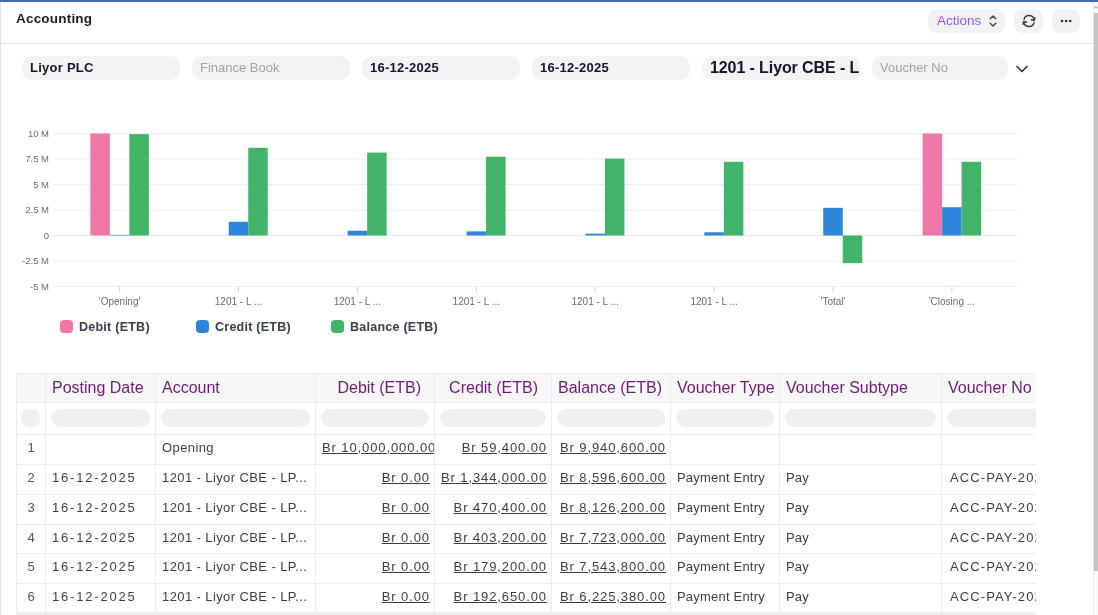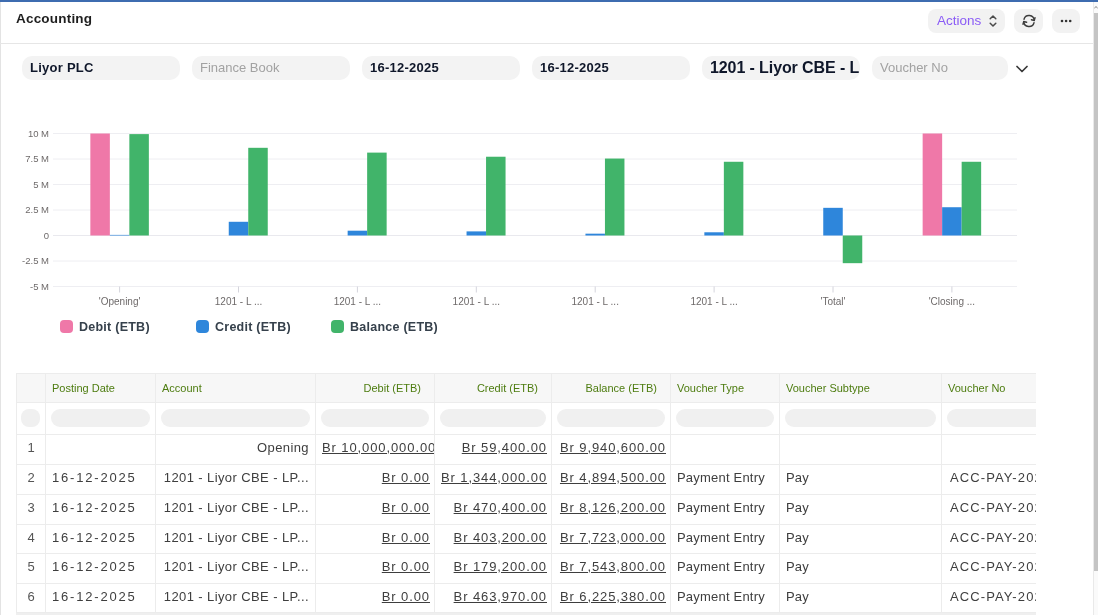--- a/index.html
+++ b/index.html
@@ -33,30 +33,30 @@
 #legend { position:absolute; left:60px; top:319px; width:600px; height:16px; }
 .leg { position:absolute; top:0; }
 .leg .sw { position:absolute; left:0; top:1px; width:13px; height:13px; border-radius:4px; }
 .leg .lt { position:absolute; left:19px; top:1px; font-size:12.5px; font-weight:bold; color:#36414c; white-space:nowrap; letter-spacing:0.25px; }
 
 #tbl { position:absolute; left:16px; top:372.5px; width:1020px; height:242px; overflow:hidden;
   font-size:13px; color:#3e3e3e; }
 table { border-collapse:collapse; table-layout:fixed; width:1075px; }
 td, th { border:1px solid #ececec; height:30px; padding:0 6px; font-weight:normal;
   white-space:nowrap; overflow:hidden; vertical-align:middle; }
-thead th { background:#f7f7f7; color:#4d7c0f; text-align:left; font-size:11px; height:29px; }
+thead th { background:#f7f7f7; color:#701a75; text-align:left; font-size:16px; height:29px; }
 thead th.num { padding-right:13px; }
 tr.filter td { background:#fff; height:32px; padding:0 5px; }
 .pill { background:#f0f0f0; border-radius:9px; height:18px; width:100%; }
 .rpill { background:#f0f0f0; border-radius:8px; height:18px; width:19px; margin-left:-1px; }
 td.num { text-align:right; padding-right:4px; }
 .num { text-align:right; }
 .rn { text-align:center; color:#555; }
 .ls { letter-spacing:1.8px; }
-.ls2 { letter-spacing:0.4px;text-align:right; }
+.ls2 { letter-spacing:0.4px; }
 .lsp { letter-spacing:0.2px; }
 tbody td { vertical-align:top; line-height:25px; }
 tr.h29 td { height:29px; }
 tbody tr.filter td { vertical-align:middle; line-height:normal; }
 .lsn { letter-spacing:0.9px;text-decoration:underline; }
 .acc { letter-spacing:1.1px; padding-left:8px !important; }
 
 #sbtrack { position:absolute; left:1093px; top:2px; width:5px; height:613px; background:#fafafa; border-left:1px solid #e9e9e9; }
 #sbthumb { position:absolute; left:1094px; top:13px; width:4px; height:558px; background:#c4c4c4; }
 </style>
@@ -231,21 +231,21 @@
             <td></td>
             <td></td>
             <td></td>
           </tr>
         <tr>
             <td class="rn">2</td>
             <td class="ls">16-12-2025</td>
             <td class="ls2">1201 - Liyor CBE - LP...</td>
             <td class="num lsn">Br 0.00</td>
             <td class="num lsn">Br 1,344,000.00</td>
-            <td class="num lsn">Br 4,894,500.00</td>
+            <td class="num lsn">Br 8,596,600.00</td>
             <td class="lsp">Payment Entry</td>
             <td class="lsp">Pay</td>
             <td class="acc">ACC-PAY-2025</td>
           </tr>
         <tr>
             <td class="rn">3</td>
             <td class="ls">16-12-2025</td>
             <td class="ls2">1201 - Liyor CBE - LP...</td>
             <td class="num lsn">Br 0.00</td>
             <td class="num lsn">Br 470,400.00</td>
@@ -274,21 +274,21 @@
             <td class="num lsn">Br 7,543,800.00</td>
             <td class="lsp">Payment Entry</td>
             <td class="lsp">Pay</td>
             <td class="acc">ACC-PAY-2025</td>
           </tr>
         <tr class="h29">
             <td class="rn">6</td>
             <td class="ls">16-12-2025</td>
             <td class="ls2">1201 - Liyor CBE - LP...</td>
             <td class="num lsn">Br 0.00</td>
-            <td class="num lsn">Br 463,970.00</td>
+            <td class="num lsn">Br 192,650.00</td>
             <td class="num lsn">Br 6,225,380.00</td>
             <td class="lsp">Payment Entry</td>
             <td class="lsp">Pay</td>
             <td class="acc">ACC-PAY-2025</td>
           </tr>
       </tbody>
     </table>
   </div>
 
   <div id="hscroll" style="position:absolute;left:16px;top:613px;width:1020px;height:2px;background:#efefef"></div>

